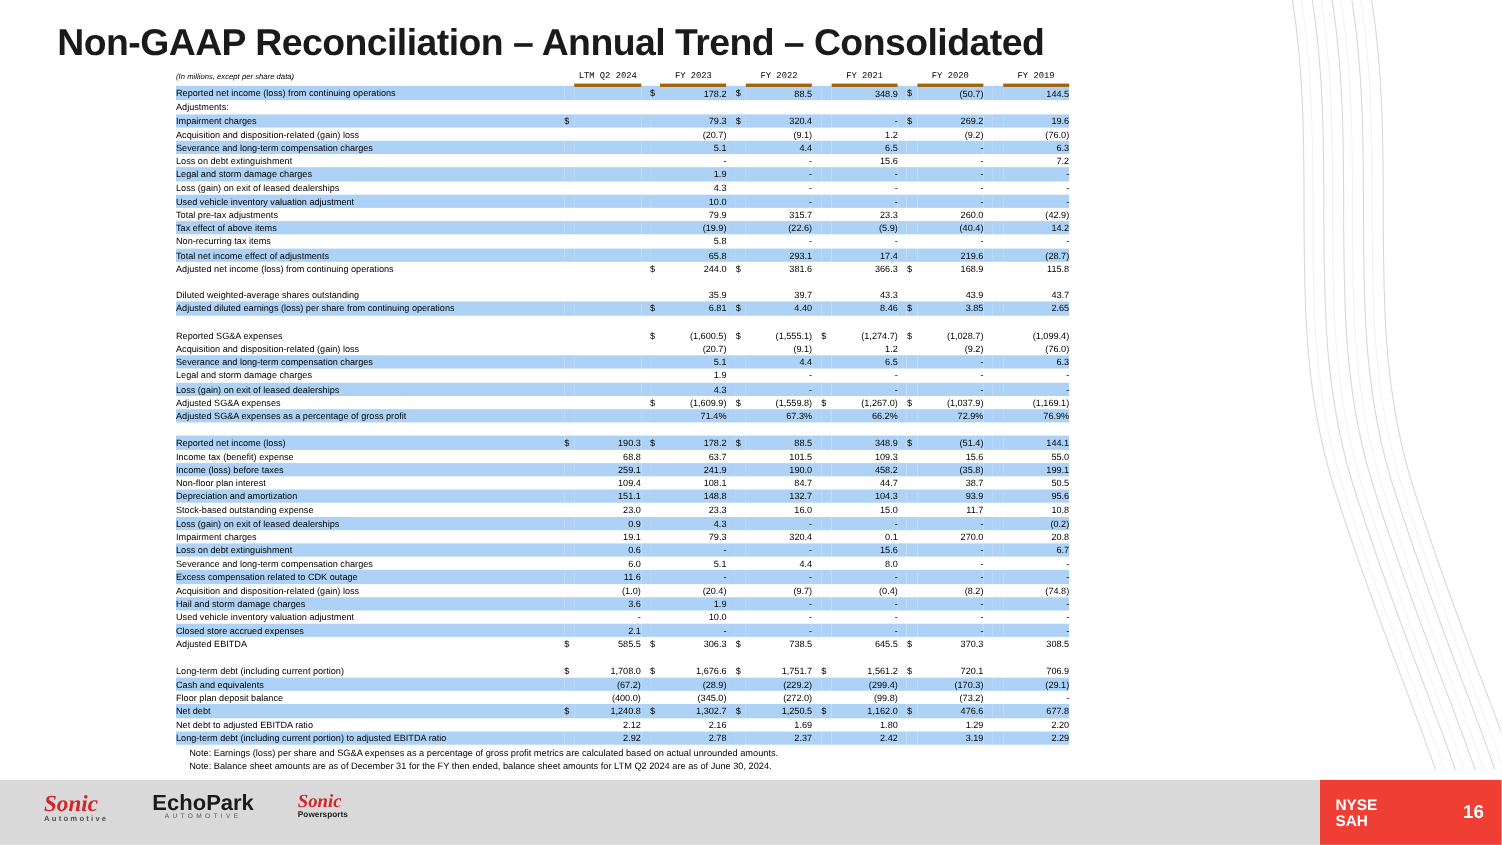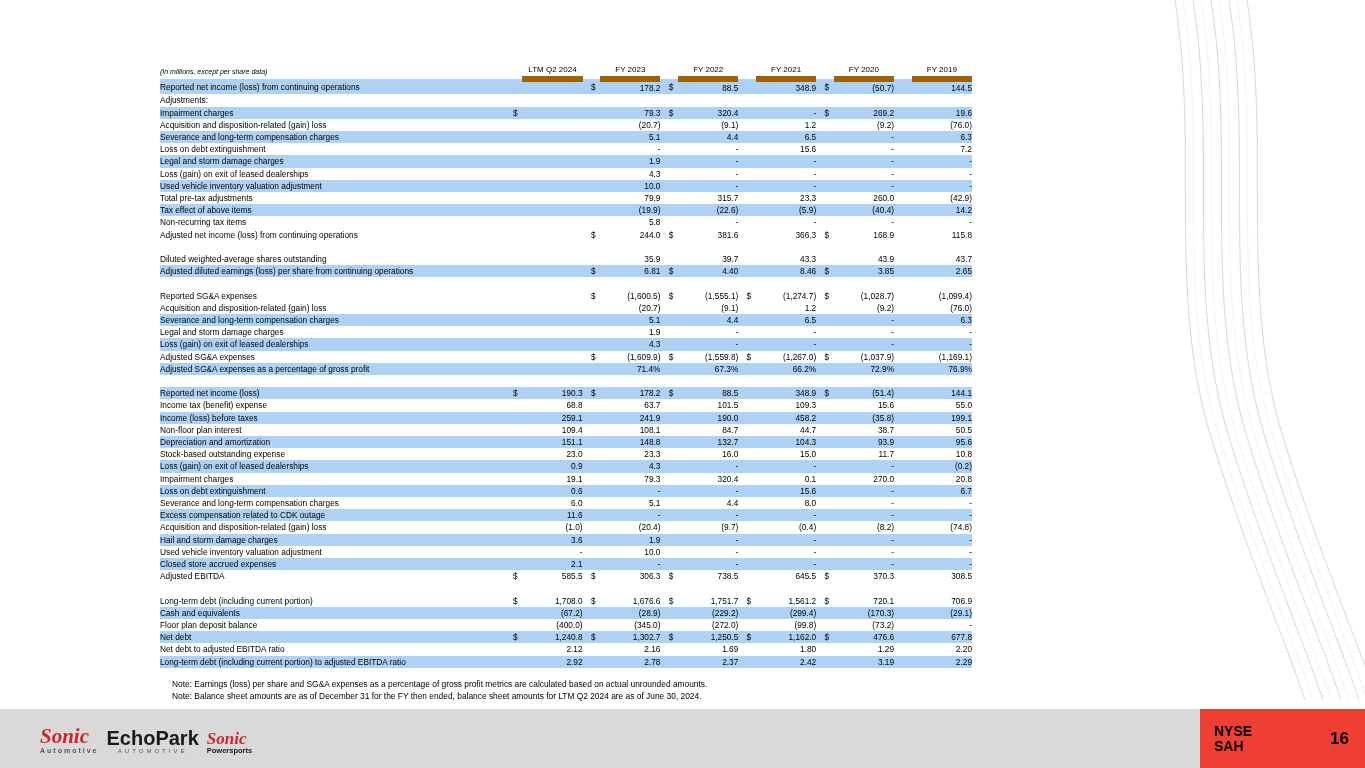--- a/index.html
+++ b/index.html
@@ -43,55 +43,55 @@
     line-height:12.2px;
     vertical-align:middle;
     white-space:nowrap;
   }
   .lbl{width:340px;padding-left:2px;}
   .dol{width:9px;text-align:left;}
   .num{width:58px;text-align:right;padding-right:2px;}
   .gap{width:8px;}
   .hdr td{font-size:8px;text-align:center;padding-bottom:1px;}
   .hdr .lbl{text-align:left;font-size:7px;font-style:italic;}
-  .hdrline{border-bottom:6px solid #a16207;}
+  .hdrline{border-bottom:3px solid #a16207;font-family:Liberation Mono, monospace;}
   .band{background:#aed2f5;}
   .ind1{padding-left:12px;}
   .ind2{padding-left:22px;}
   .spacer td{height:7px;line-height:7px;}
   .notes{
     position:absolute;left:172px;top:678px;
     font-size:8.4px;color:#000;line-height:12px;
   }
   .footer{
     position:absolute;left:0;bottom:0;width:1365px;height:59px;
     background:#d9d9d9;
   }
   .logos{
     position:absolute;left:40px;bottom:14px;height:34px;
-    display:flex;align-items:flex-end;gap:8px;
+    display:flex;align-items:flex-start;gap:40px;
   }
   .logo-sonic{
     font-family:"Liberation Serif", serif;
     color:#d2232a;font-weight:bold;font-size:21px;font-style:italic;
     line-height:1;
   }
   .logo-sonic small{display:block;font-size:7px;color:#555;font-style:normal;letter-spacing:2px;font-family:"Liberation Sans",sans-serif;}
   .logo-echo{
     color:#1a1a1a;font-weight:bold;font-size:20px;line-height:1;
   }
   .logo-echo small{display:block;font-size:6px;color:#555;font-weight:normal;letter-spacing:3px;text-align:center;}
   .logo-powersports{
     font-family:"Liberation Serif", serif;
     color:#d2232a;font-weight:bold;font-size:17px;font-style:italic;line-height:1;
   }
   .logo-powersports small{display:block;font-size:7.5px;color:#1a1a1a;font-style:normal;font-family:"Liberation Sans",sans-serif;font-weight:bold;}
   .ticker{
     position:absolute;right:0;bottom:0;width:165px;height:59px;
-    background:#ef3e33;color:#000000;display:flex;align-items:center;
+    background:#ef3e33;color:#ffffff;display:flex;align-items:center;
   }
   .ticker .sym{
     font-size:14px;font-weight:bold;line-height:15px;padding-left:14px;flex:1;
   }
   .ticker .pg{
     font-size:17px;font-weight:bold;padding-right:16px;
   }
 </style>
 </head>
 <body>
@@ -109,20 +109,21 @@
       </g>
       <g fill="none" stroke="#ededed" stroke-width="0.7">
         <path d="M38 0 C 63 160, 28 300, 78 450 C 113 560, 148 640, 168 700"></path>
         <path d="M56 0 C 81 160, 46 300, 96 450 C 131 560, 166 640, 186 700"></path>
         <path d="M74 0 C 99 160, 64 300, 114 450 C 149 560, 184 640, 204 700"></path>
         <path d="M92 0 C 117 160, 82 300, 132 450 C 167 560, 202 640, 222 700"></path>
       </g>
     </svg>
   </div>
 
+  <h1 class="title">Non-GAAP Reconciliation – Annual Trend – Consolidated</h1>
 
   <div class="tablewrap">
     <table class="fin">
       <tbody id="table-body">
           <tr class="hdr">
             <td class="lbl">(In millions, except per share data)</td>
             <td class="dol"></td>
             <td class="num hdrline">LTM Q2 2024</td>
             <td class="gap"></td>
             <td class="dol"></td>
@@ -372,20 +373,40 @@
             <td class="num botline">-</td>
             <td class="gap"></td>
             <td class="dol botline"></td>
             <td class="num botline">-</td>
             <td class="gap"></td>
             <td class="dol botline"></td>
             <td class="num botline">-</td>
             <td class="gap"></td>
             <td class="dol botline"></td>
             <td class="num botline">-</td>
+          </tr>
+          <tr>
+            <td class="lbl band ind2">Total net income effect of adjustments</td>
+            <td class="dol band botline"></td>
+            <td class="num band botline"></td>
+            <td class="gap band"></td>
+            <td class="dol band botline"></td>
+            <td class="num band botline">65.8</td>
+            <td class="gap band"></td>
+            <td class="dol band botline"></td>
+            <td class="num band botline">293.1</td>
+            <td class="gap band"></td>
+            <td class="dol band botline"></td>
+            <td class="num band botline">17.4</td>
+            <td class="gap band"></td>
+            <td class="dol band botline"></td>
+            <td class="num band botline">219.6</td>
+            <td class="gap band"></td>
+            <td class="dol band botline"></td>
+            <td class="num band botline">(28.7)</td>
           </tr>
           <tr>
             <td class="lbl ind2">Adjusted net income (loss) from continuing operations</td>
             <td class="dol topline"></td>
             <td class="num topline"></td>
             <td class="gap"></td>
             <td class="dol topline">$</td>
             <td class="num topline">244.0</td>
             <td class="gap"></td>
             <td class="dol topline">$</td>

